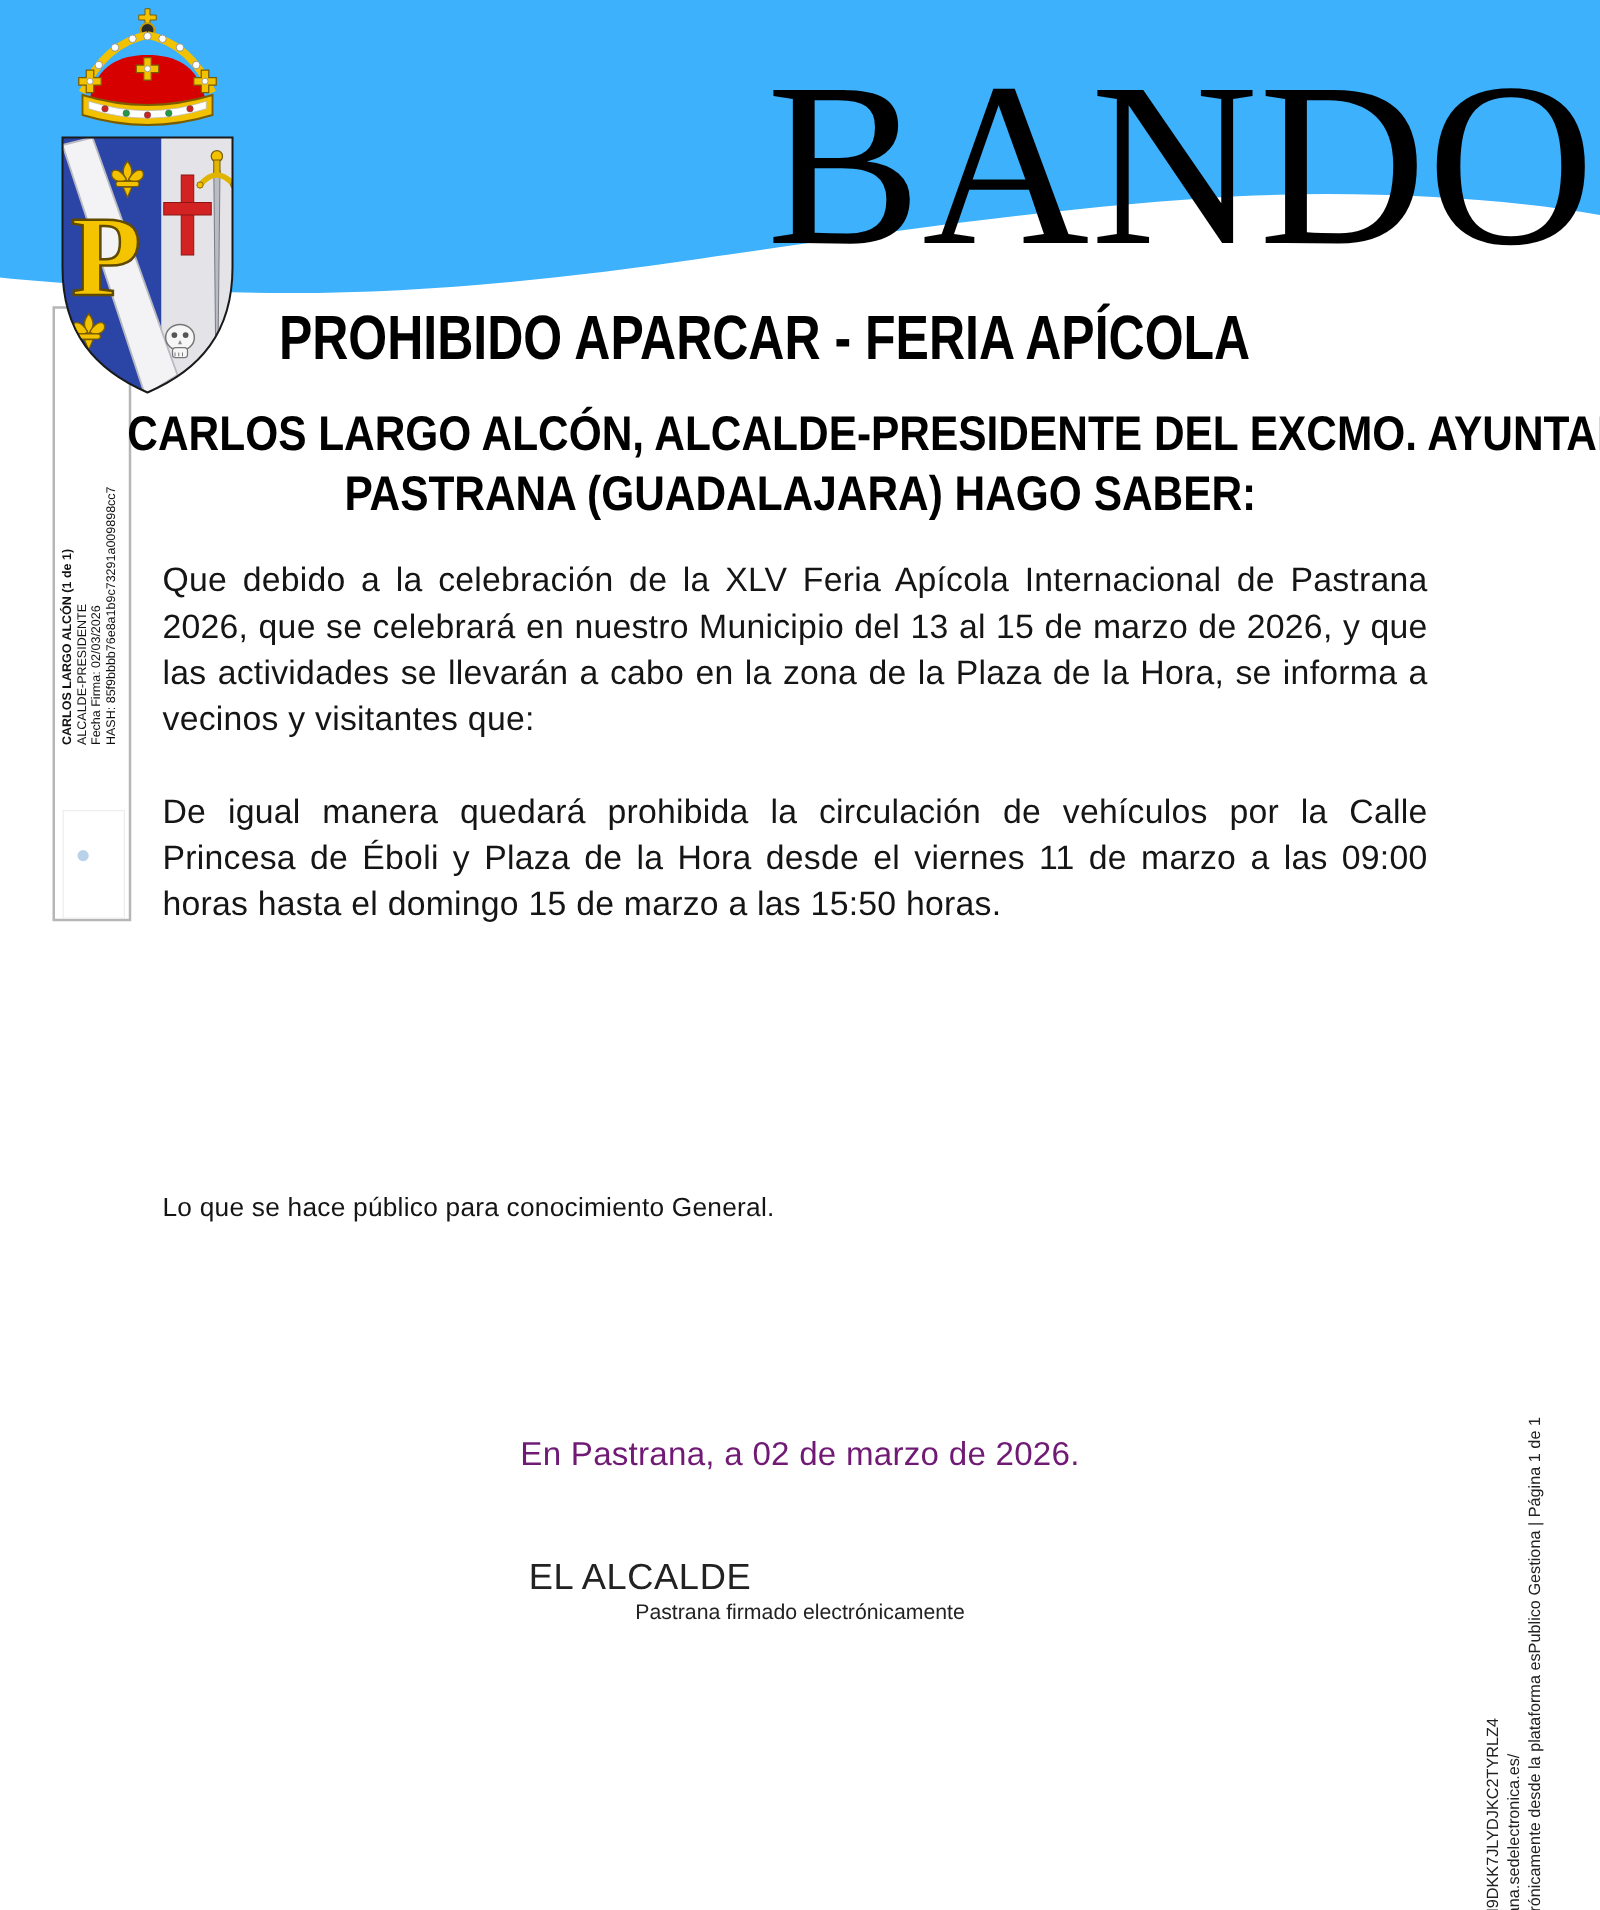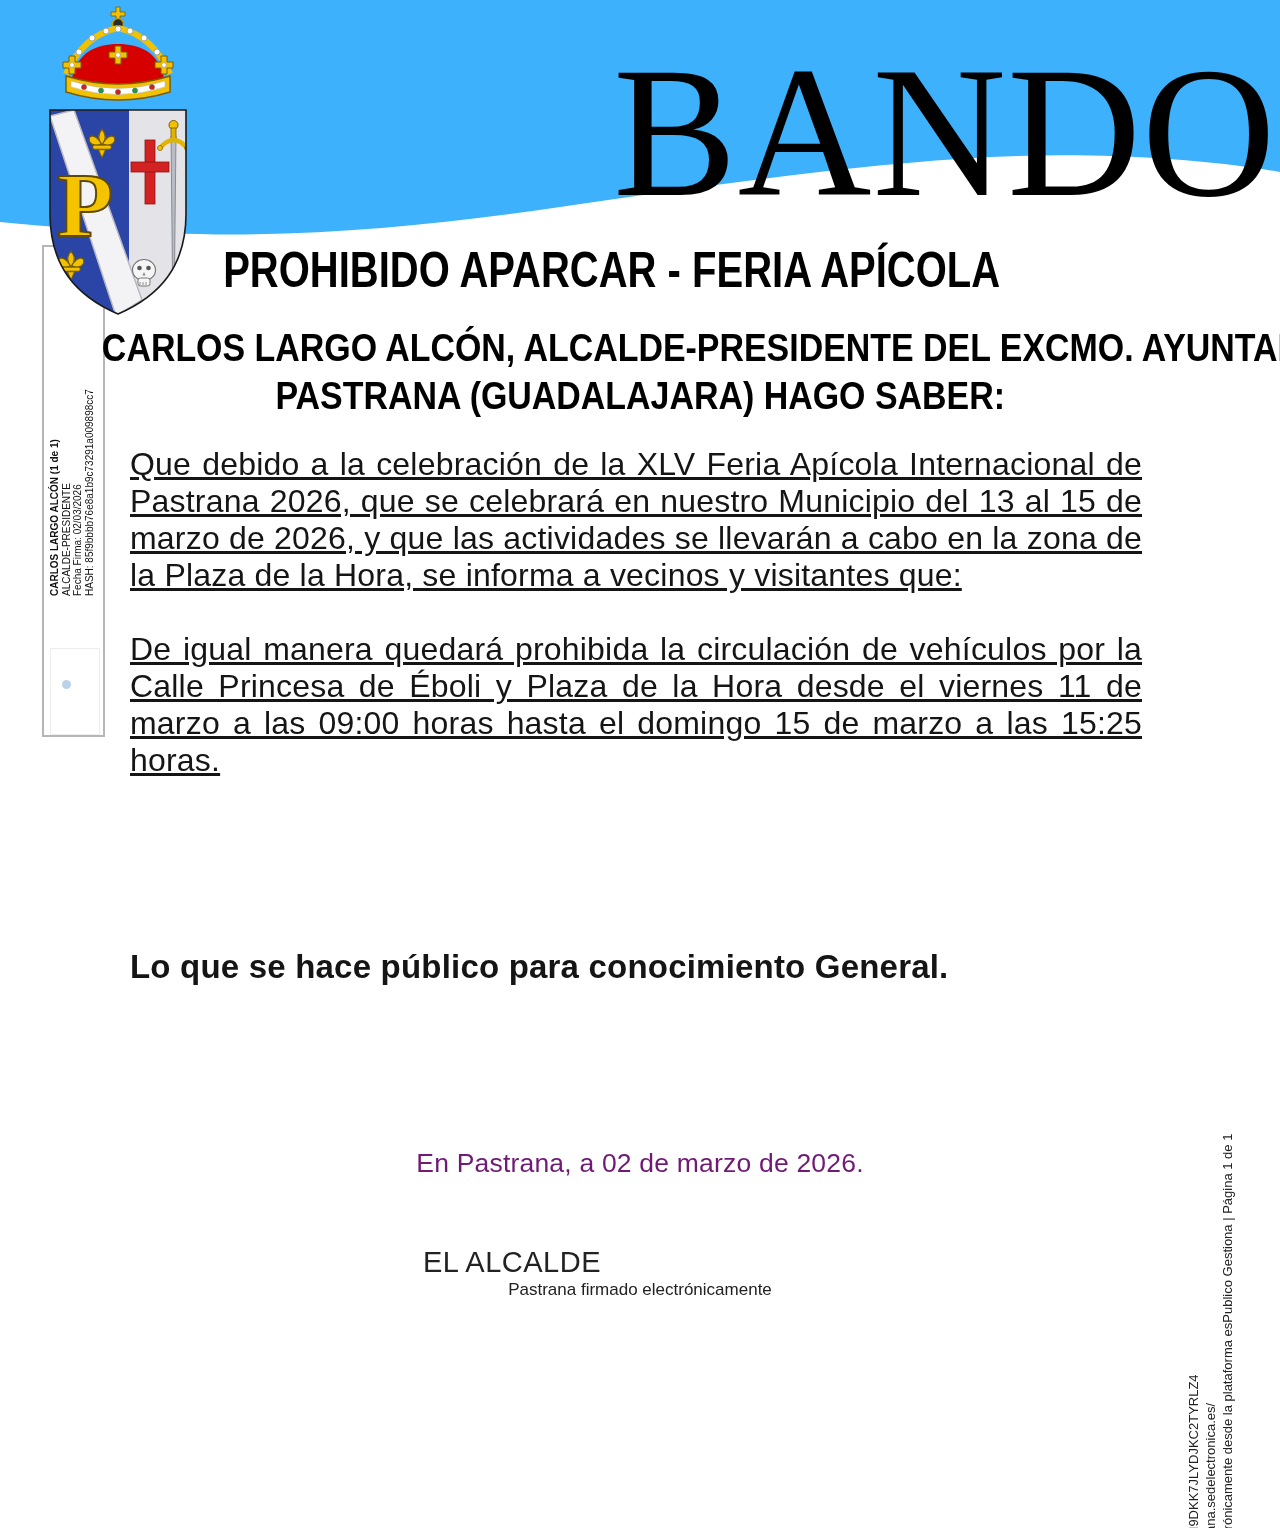--- a/index.html
+++ b/index.html
@@ -46,28 +46,27 @@
   }
   .doc-title .squeeze { display:inline-block; transform:scaleX(0.80); transform-origin:center; white-space:nowrap; }
   .announce {
     position:absolute; top:324px; left:0; width:1280px; z-index:2;
     text-align:center; font-weight:bold; font-size:39px; line-height:48px; color:#000;
   }
   .announce .squeeze { display:inline-block; transform:scaleX(0.87); transform-origin:center; white-space:nowrap; }
   
   .body-text {
     position:absolute; left:130px; top:446px; width:1012px;
-    font-size:32px; line-height:37px; text-align:justify; color:#151515;
+    font-size:27px; line-height:37px; text-align:justify; color:#151515;
     letter-spacing:0.2px;
-    text-decoration:underline;
   }
   .body-text p { margin:0 0 37px 0; }
   .closing {
     position:absolute; left:130px; top:948px; width:1012px;
-    font-size:33px; line-height:37px; color:#151515; letter-spacing:0.2px;font-weight:bold;
+    font-size:21px; line-height:37px; color:#151515; letter-spacing:0.2px;
   }
   .place-date {
     position:absolute; left:0; top:1148px; width:1280px; text-align:center;
     font-size:26.5px; color:#701a75; letter-spacing:0.2px;
   }
   .signer-title {
     position:absolute; left:0; top:1246px; width:1024px; text-align:center;
     font-size:29px; color:#222; letter-spacing:0.5px;
   }
   .signer-note {
@@ -205,21 +204,21 @@
     <span class="squeeze">PROHIBIDO APARCAR - FERIA APÍCOLA</span>
   </div>
 
   <div class="announce">
     <span class="squeeze">CARLOS LARGO ALCÓN, ALCALDE-PRESIDENTE DEL EXCMO. AYUNTAMIENTO DE</span><br>
     <span class="squeeze">PASTRANA (GUADALAJARA) HAGO SABER:</span>
   </div>
 
   <div class="body-text">
     <p>Que debido a la celebración de la XLV Feria Apícola Internacional de Pastrana 2026, que se celebrará en nuestro Municipio del 13 al 15 de marzo de 2026,  y que las actividades se llevarán a cabo en la zona de la Plaza de la Hora, se informa a vecinos y visitantes que:</p>
-    <p>De igual manera quedará prohibida la circulación de vehículos por la Calle Princesa de Éboli y Plaza de la Hora desde el viernes 11 de marzo a las 09:00 horas hasta el domingo 15 de marzo a las 15:25 horas.</p>
+    <p>De igual manera quedará prohibida la circulación de vehículos por la Calle Princesa de Éboli y Plaza de la Hora desde el viernes 11 de marzo a las 09:00 horas hasta el domingo 15 de marzo a las 15:50 horas.</p>
   </div>
 
   <div class="closing">Lo que se hace público para conocimiento General.</div>
 
   <div class="place-date">En Pastrana, a 02 de marzo de 2026.</div>
 
   <div class="signer-title">EL ALCALDE</div>
   <div class="signer-note">Pastrana firmado electrónicamente</div>
 
   <div class="vline code">N9DKK7JLYDJKC2TYRLZ4</div>

